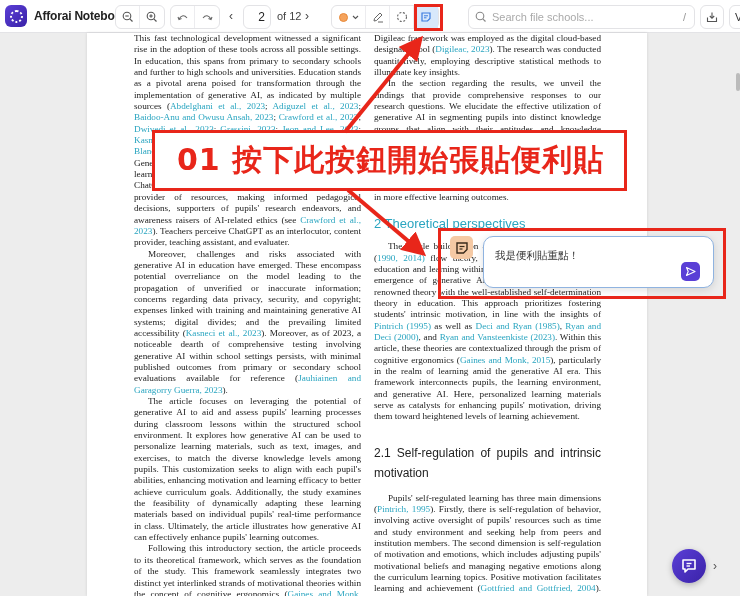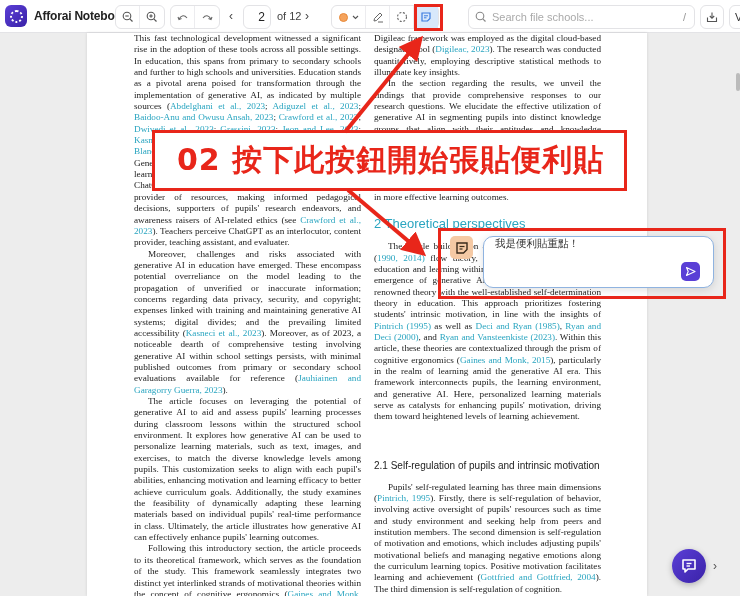--- a/index.html
+++ b/index.html
@@ -28,29 +28,29 @@
 
   
   .page { position: absolute; left: 87px; top: 33px; width: 560px; height: 563px; background: #fff; box-shadow: 0 0 3px rgba(0,0,0,0.12); overflow: hidden; }
   .col { position: absolute; top: 0; font-family: "Liberation Serif", serif; font-size: 9.2px; line-height: 11.35px; color: #222; text-align: justify; }
   .col-left { left: 47px; width: 227px; }
   .col-right { left: 287px; width: 227px; }
   .col p { margin: 0; }
   .col p.indent { text-indent: 14px; }
   .cite { color: #2aa5c0; margin-top: 28px; }
   .h2 { font-family: "Liberation Sans", sans-serif; font-size: 13px; color: #2aa5c0; margin: 13px 0 9px 0; line-height: 16px; }
-  .h3 { font-family: "Liberation Sans", sans-serif; font-size: 10px; color: #222; line-height: 13px; margin: 36px 0 10px 0; }
+  .h3 { font-family: "Liberation Sans", sans-serif; font-size: 12px; color: #222; line-height: 20px; margin: 20px 0 10px 0; }
 
   
   .label-box { position: absolute; left: 152px; top: 130px; width: 475px; height: 61px; border: 3px solid #e8261a; background: #fff; display: flex; align-items: center; padding-left: 22px; }
   .label-text { font-family: "DejaVu Sans", sans-serif; font-weight: bold; font-size: 30px; color: #e8261a; letter-spacing: 1px; white-space: nowrap; }
   .popup-highlight { position: absolute; left: 438px; top: 228px; width: 288px; height: 71px; border: 3px solid #e8261a; }
   .sticky-icon { position: absolute; left: 450px; top: 236px; width: 23px; height: 23px; border-radius: 5px; background: #f5c9a4; display: flex; align-items: center; justify-content: center; }
   .sticky-popup { position: absolute; left: 483px; top: 236px; width: 231px; height: 52px; background: #fff; border: 1px solid #8fb3e0; border-radius: 10px; box-shadow: 0 2px 8px rgba(0,0,0,0.12); }
-  .sticky-text { position: absolute; left: 11px; top: 0; font-family: "DejaVu Sans", sans-serif; font-size: 10.5px; color: #333; }
+  .sticky-text { position: absolute; left: 11px; top: 12px; font-family: "DejaVu Sans", sans-serif; font-size: 10.5px; color: #333; }
   .send-btn { position: absolute; right: 13px; bottom: 6px; width: 19px; height: 19px; border-radius: 5px; background: #5a3fd6; display: flex; align-items: center; justify-content: center; }
   .arrows { position: absolute; left: 0; top: 0; width: 740px; height: 596px; pointer-events: none; }
 
   
   .scroll-thumb { position: absolute; left: 736px; top: 73px; width: 4px; height: 18px; background: #bbb; border-radius: 2px; }
   .chat-fab { position: absolute; left: 672px; top: 549px; width: 34px; height: 34px; border-radius: 50%; background: linear-gradient(135deg, #5b3fd6, #3a22a8); display: flex; align-items: center; justify-content: center; box-shadow: 0 2px 6px rgba(0,0,0,0.25); }
   .chat-chevron { position: absolute; left: 713px; top: 559px; font-size: 12px; color: #555; }
 </style>
 </head>
 <body>
@@ -166,21 +166,21 @@
       <div class="h3">2.1 Self-regulation of pupils and intrinsic motivation</div>
       <div id="right-bottom">
           <p class="indent"><span>Pupils' self-regulated learning has three main dimensions (</span><span class="cite">Pintrich, 1995</span><span>). Firstly, there is self-regulation of behavior, involving active oversight of pupils' resources such as time and study environment and seeking help from peers and institution members. The second dimension is self-regulation of motivation and emotions, which includes adjusting pupils' motivational beliefs and managing negative emotions along the curriculum learning topics. Positive motivation facilitates learning and achievement (</span><span class="cite">Gottfried and Gottfried, 2004</span><span>). The third dimension is self-regulation of cognition.</span></p>
         </div>
     </div>
   </div>
 
   <div class="scroll-thumb"></div>
 
   <div class="label-box">
-    <span class="label-text">02 按下此按鈕開始張貼便利貼</span>
+    <span class="label-text">01 按下此按鈕開始張貼便利貼</span>
   </div>
 
   <div class="sticky-icon">
     <svg width="14" height="14" viewBox="0 0 14 14">
         <path d="M2 2 H12 V8.5 L8.5 12 H2 Z" fill="none" stroke="#3a2a1a" stroke-width="1.4"></path>
         <line x1="4.5" y1="5.5" x2="9.5" y2="5.5" stroke="#3a2a1a" stroke-width="1.2"></line>
         <line x1="4.5" y1="8" x2="7.5" y2="8" stroke="#3a2a1a" stroke-width="1.2"></line>
       </svg>
   </div>
 

